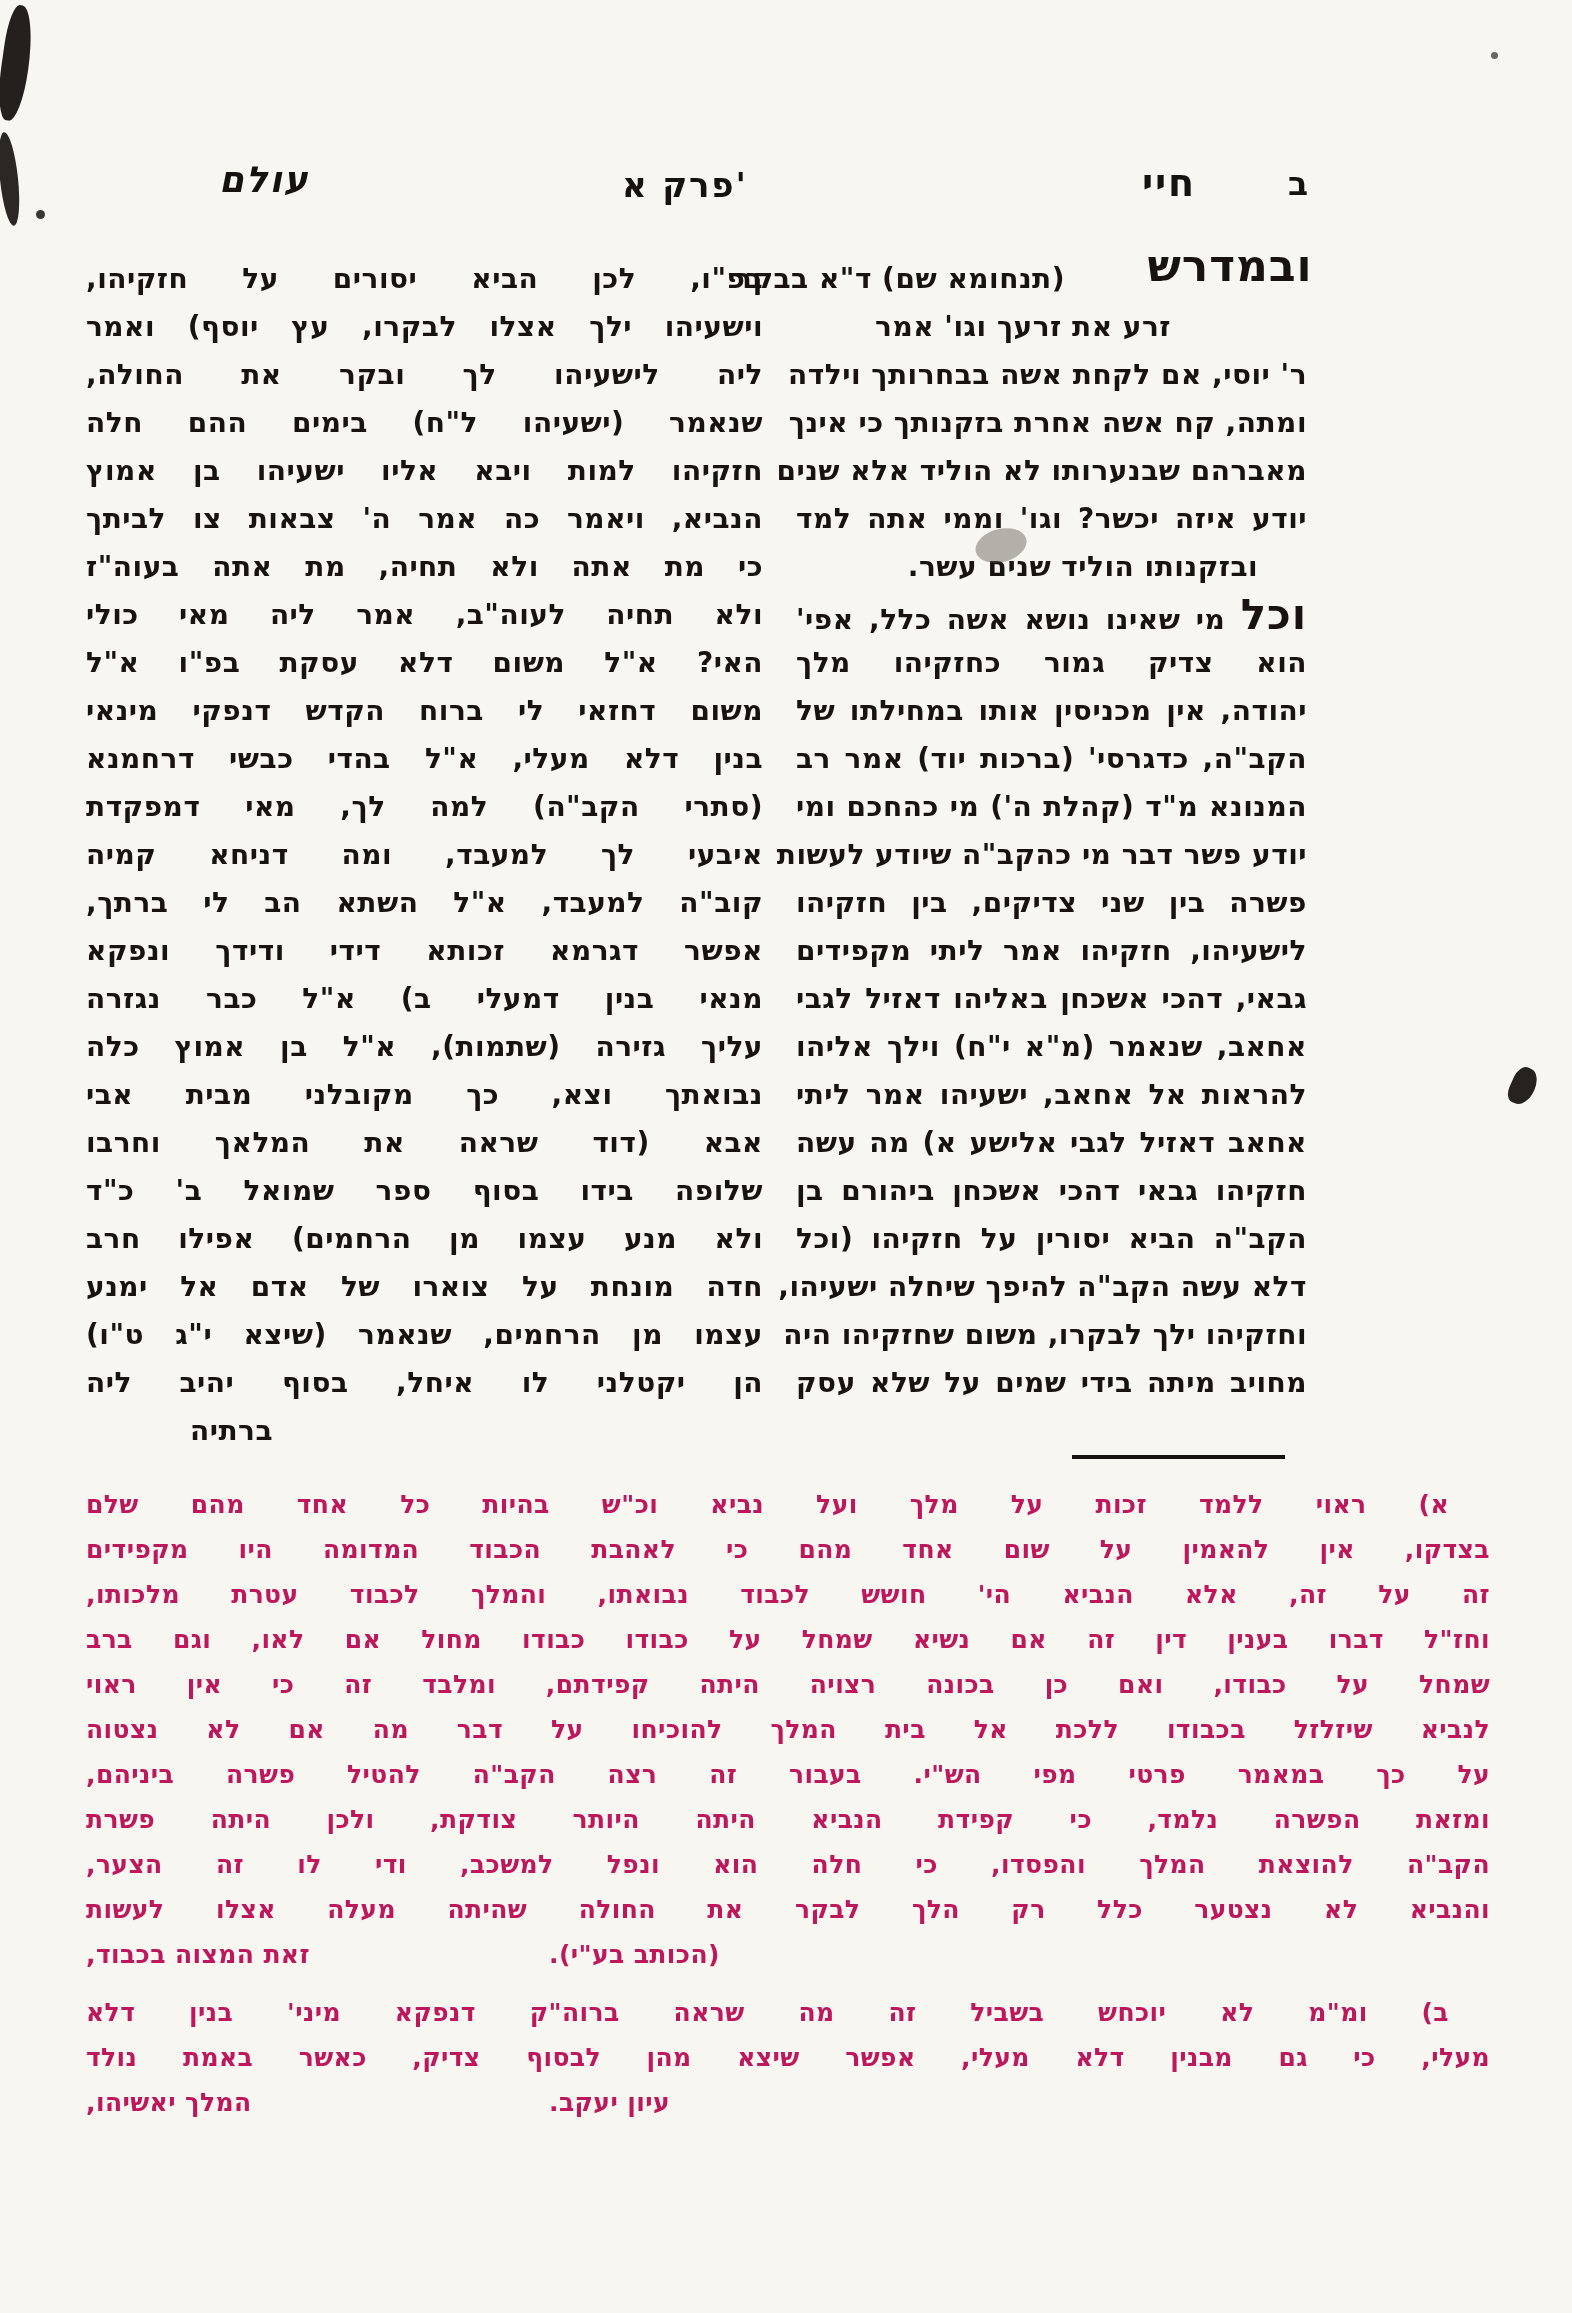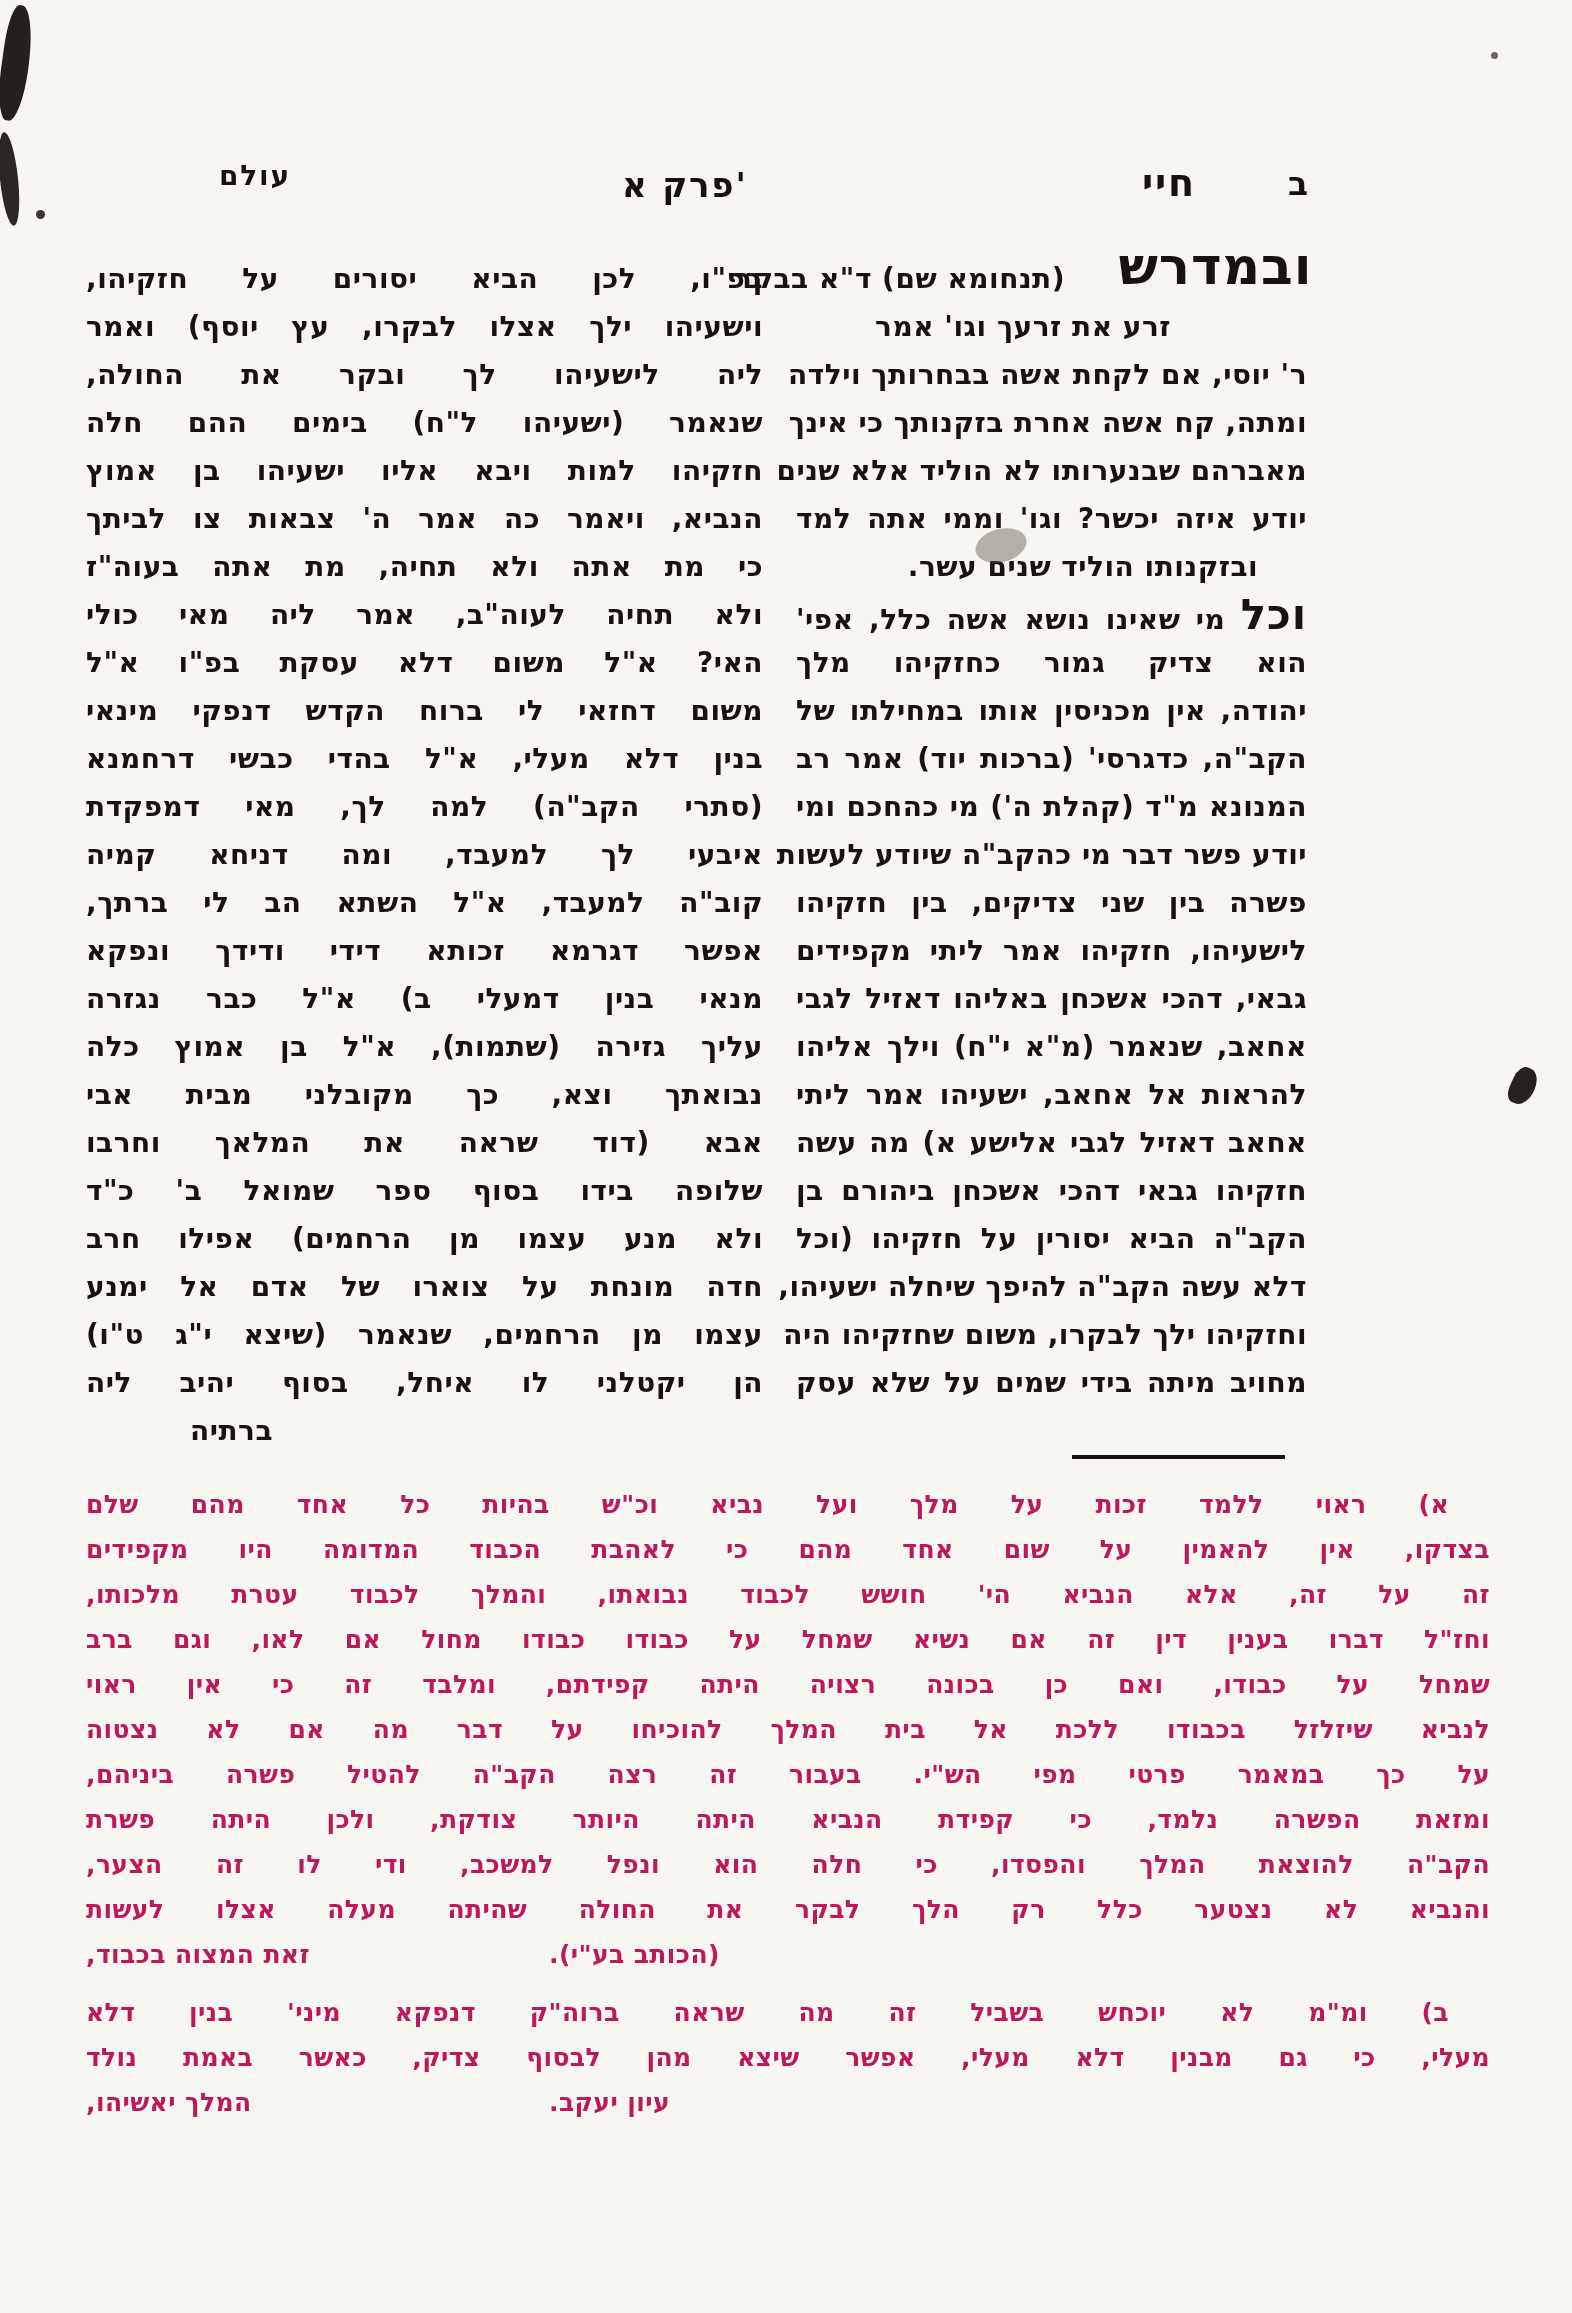--- a/index.html
+++ b/index.html
@@ -13,41 +13,41 @@
     position:relative;
     width:1572px;height:2313px;
     background:#f7f6f1;
     color:#181412;
   }
   
   .hdr span{position:absolute;font-weight:bold;color:#15120f;}
   .pg-num{left:1288px;top:164px;font-size:33px;}
   .t-right{left:1142px;top:161px;font-size:38px;letter-spacing:1.8px;}
   .chapter{left:622px;top:165px;font-size:34px;letter-spacing:1.8px;}
-  .t-left{left:219px;top:159px;font-size:28px;letter-spacing:1.8px;}
+  .t-left{left:219px;top:159px;font-size:36px;letter-spacing:1.8px;font-style:italic;}
   
   .col{
     position:absolute;top:255px;
     direction:rtl;
     font-size:28px;font-weight:bold;
     letter-spacing:0.5px;
     line-height:48px;
     color:#181310;
   }
   .col-right{left:796px;width:511px;}
   .col-left{left:86px;width:677px;}
   .t-line{
     text-align:justify;
     text-align-last:justify;
     height:48px;white-space:nowrap;
   }
   .opening{position:relative;}
   .initial-word{
     position:absolute;right:-5.4px;top:-12.7px;
-    font-size:52px;font-weight:bold;letter-spacing:0.9px;
+    font-size:44px;font-weight:bold;letter-spacing:0.9px;
   }
   .pr1{padding-right:242px;}
   .pr2{padding-right:136px;padding-left:127px;}
   .end-line{
     text-align-last:center;
     padding-left:63px;
   }
   .initial-word-2{
     font-size:42px;font-weight:bold;line-height:48px;letter-spacing:0.9px;
   }

